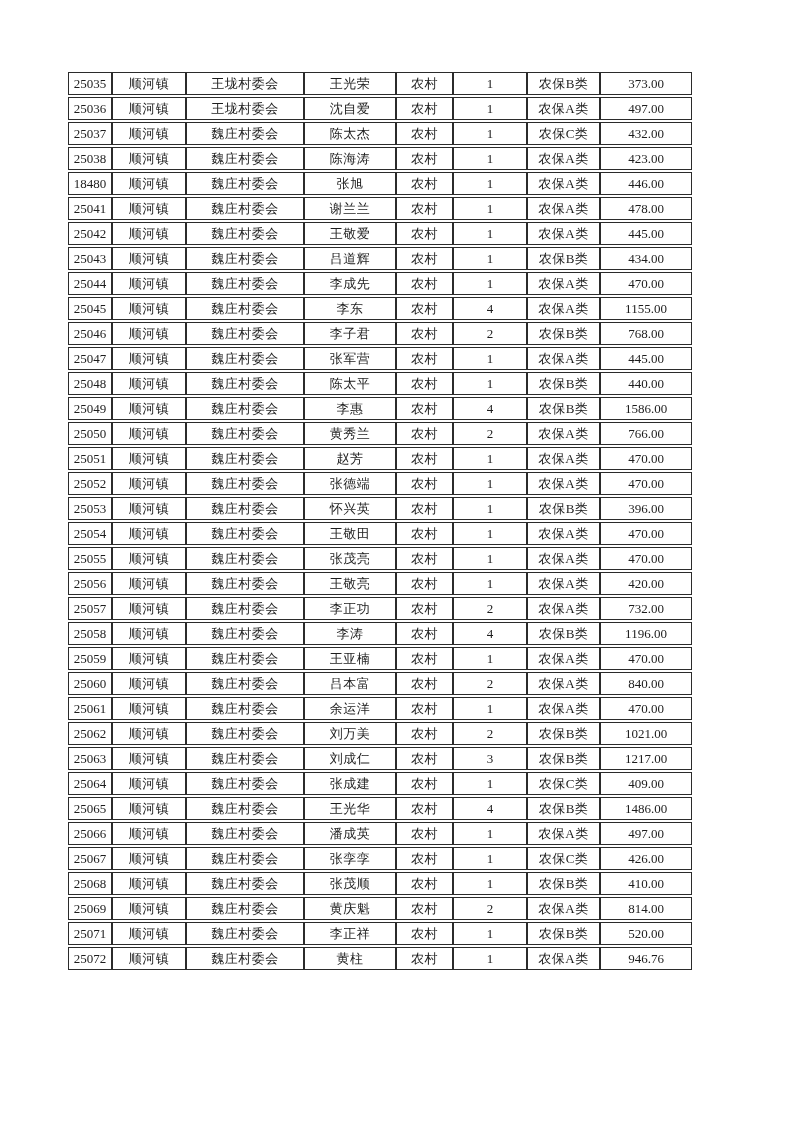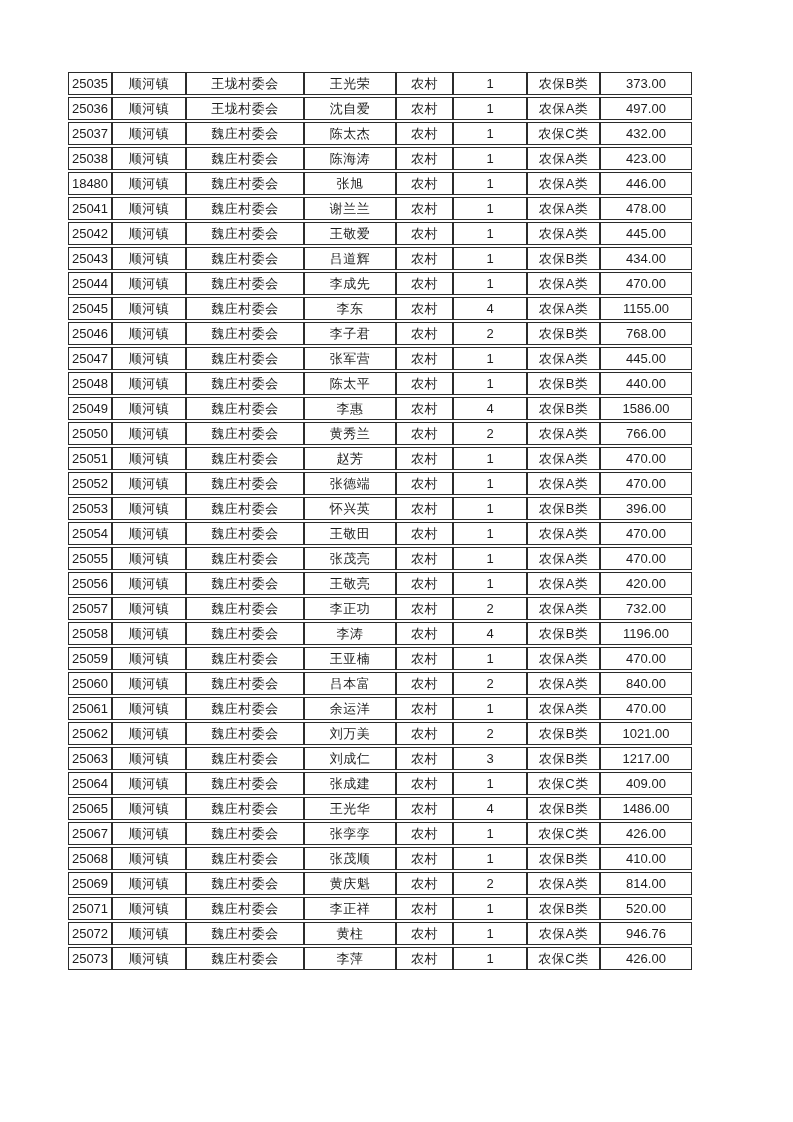--- a/index.html
+++ b/index.html
@@ -5,21 +5,21 @@
   html, body {
     margin: 0;
     padding: 0;
     background: #ffffff;
   }
   .page {
     position: relative;
     width: 793px;
     height: 1071px;
     background: var(--page-bg, #ffffff);
-    font-family: Liberation Sans, sans-serif;
+    font-family: Liberation Serif, serif;
     overflow: hidden;
   }
   table.roster {
     position: absolute;
     left: 68px;
     top: 70px;
     width: 624px;
     table-layout: fixed;
     border-collapse: separate;
     border-spacing: 0 2px;
@@ -350,20 +350,30 @@
           <td class="col-0">25065</td>
           <td class="col-1">顺河镇</td>
           <td class="col-2">魏庄村委会</td>
           <td class="col-3">王光华</td>
           <td class="col-4">农村</td>
           <td class="col-5">4</td>
           <td class="col-6">农保B类</td>
           <td class="col-7">1486.00</td>
         </tr>
         <tr>
+          <td class="col-0">25066</td>
+          <td class="col-1">顺河镇</td>
+          <td class="col-2">魏庄村委会</td>
+          <td class="col-3">潘成英</td>
+          <td class="col-4">农村</td>
+          <td class="col-5">1</td>
+          <td class="col-6">农保A类</td>
+          <td class="col-7">497.00</td>
+        </tr>
+        <tr>
           <td class="col-0">25067</td>
           <td class="col-1">顺河镇</td>
           <td class="col-2">魏庄村委会</td>
           <td class="col-3">张孪孪</td>
           <td class="col-4">农村</td>
           <td class="col-5">1</td>
           <td class="col-6">农保C类</td>
           <td class="col-7">426.00</td>
         </tr>
         <tr>
@@ -398,26 +408,16 @@
         </tr>
         <tr>
           <td class="col-0">25072</td>
           <td class="col-1">顺河镇</td>
           <td class="col-2">魏庄村委会</td>
           <td class="col-3">黄柱</td>
           <td class="col-4">农村</td>
           <td class="col-5">1</td>
           <td class="col-6">农保A类</td>
           <td class="col-7">946.76</td>
-        </tr>
-        <tr>
-          <td class="col-0">25073</td>
-          <td class="col-1">顺河镇</td>
-          <td class="col-2">魏庄村委会</td>
-          <td class="col-3">李萍</td>
-          <td class="col-4">农村</td>
-          <td class="col-5">1</td>
-          <td class="col-6">农保C类</td>
-          <td class="col-7">426.00</td>
         </tr>
       </tbody>
   </table>
 </div>
 
 </body></html>

